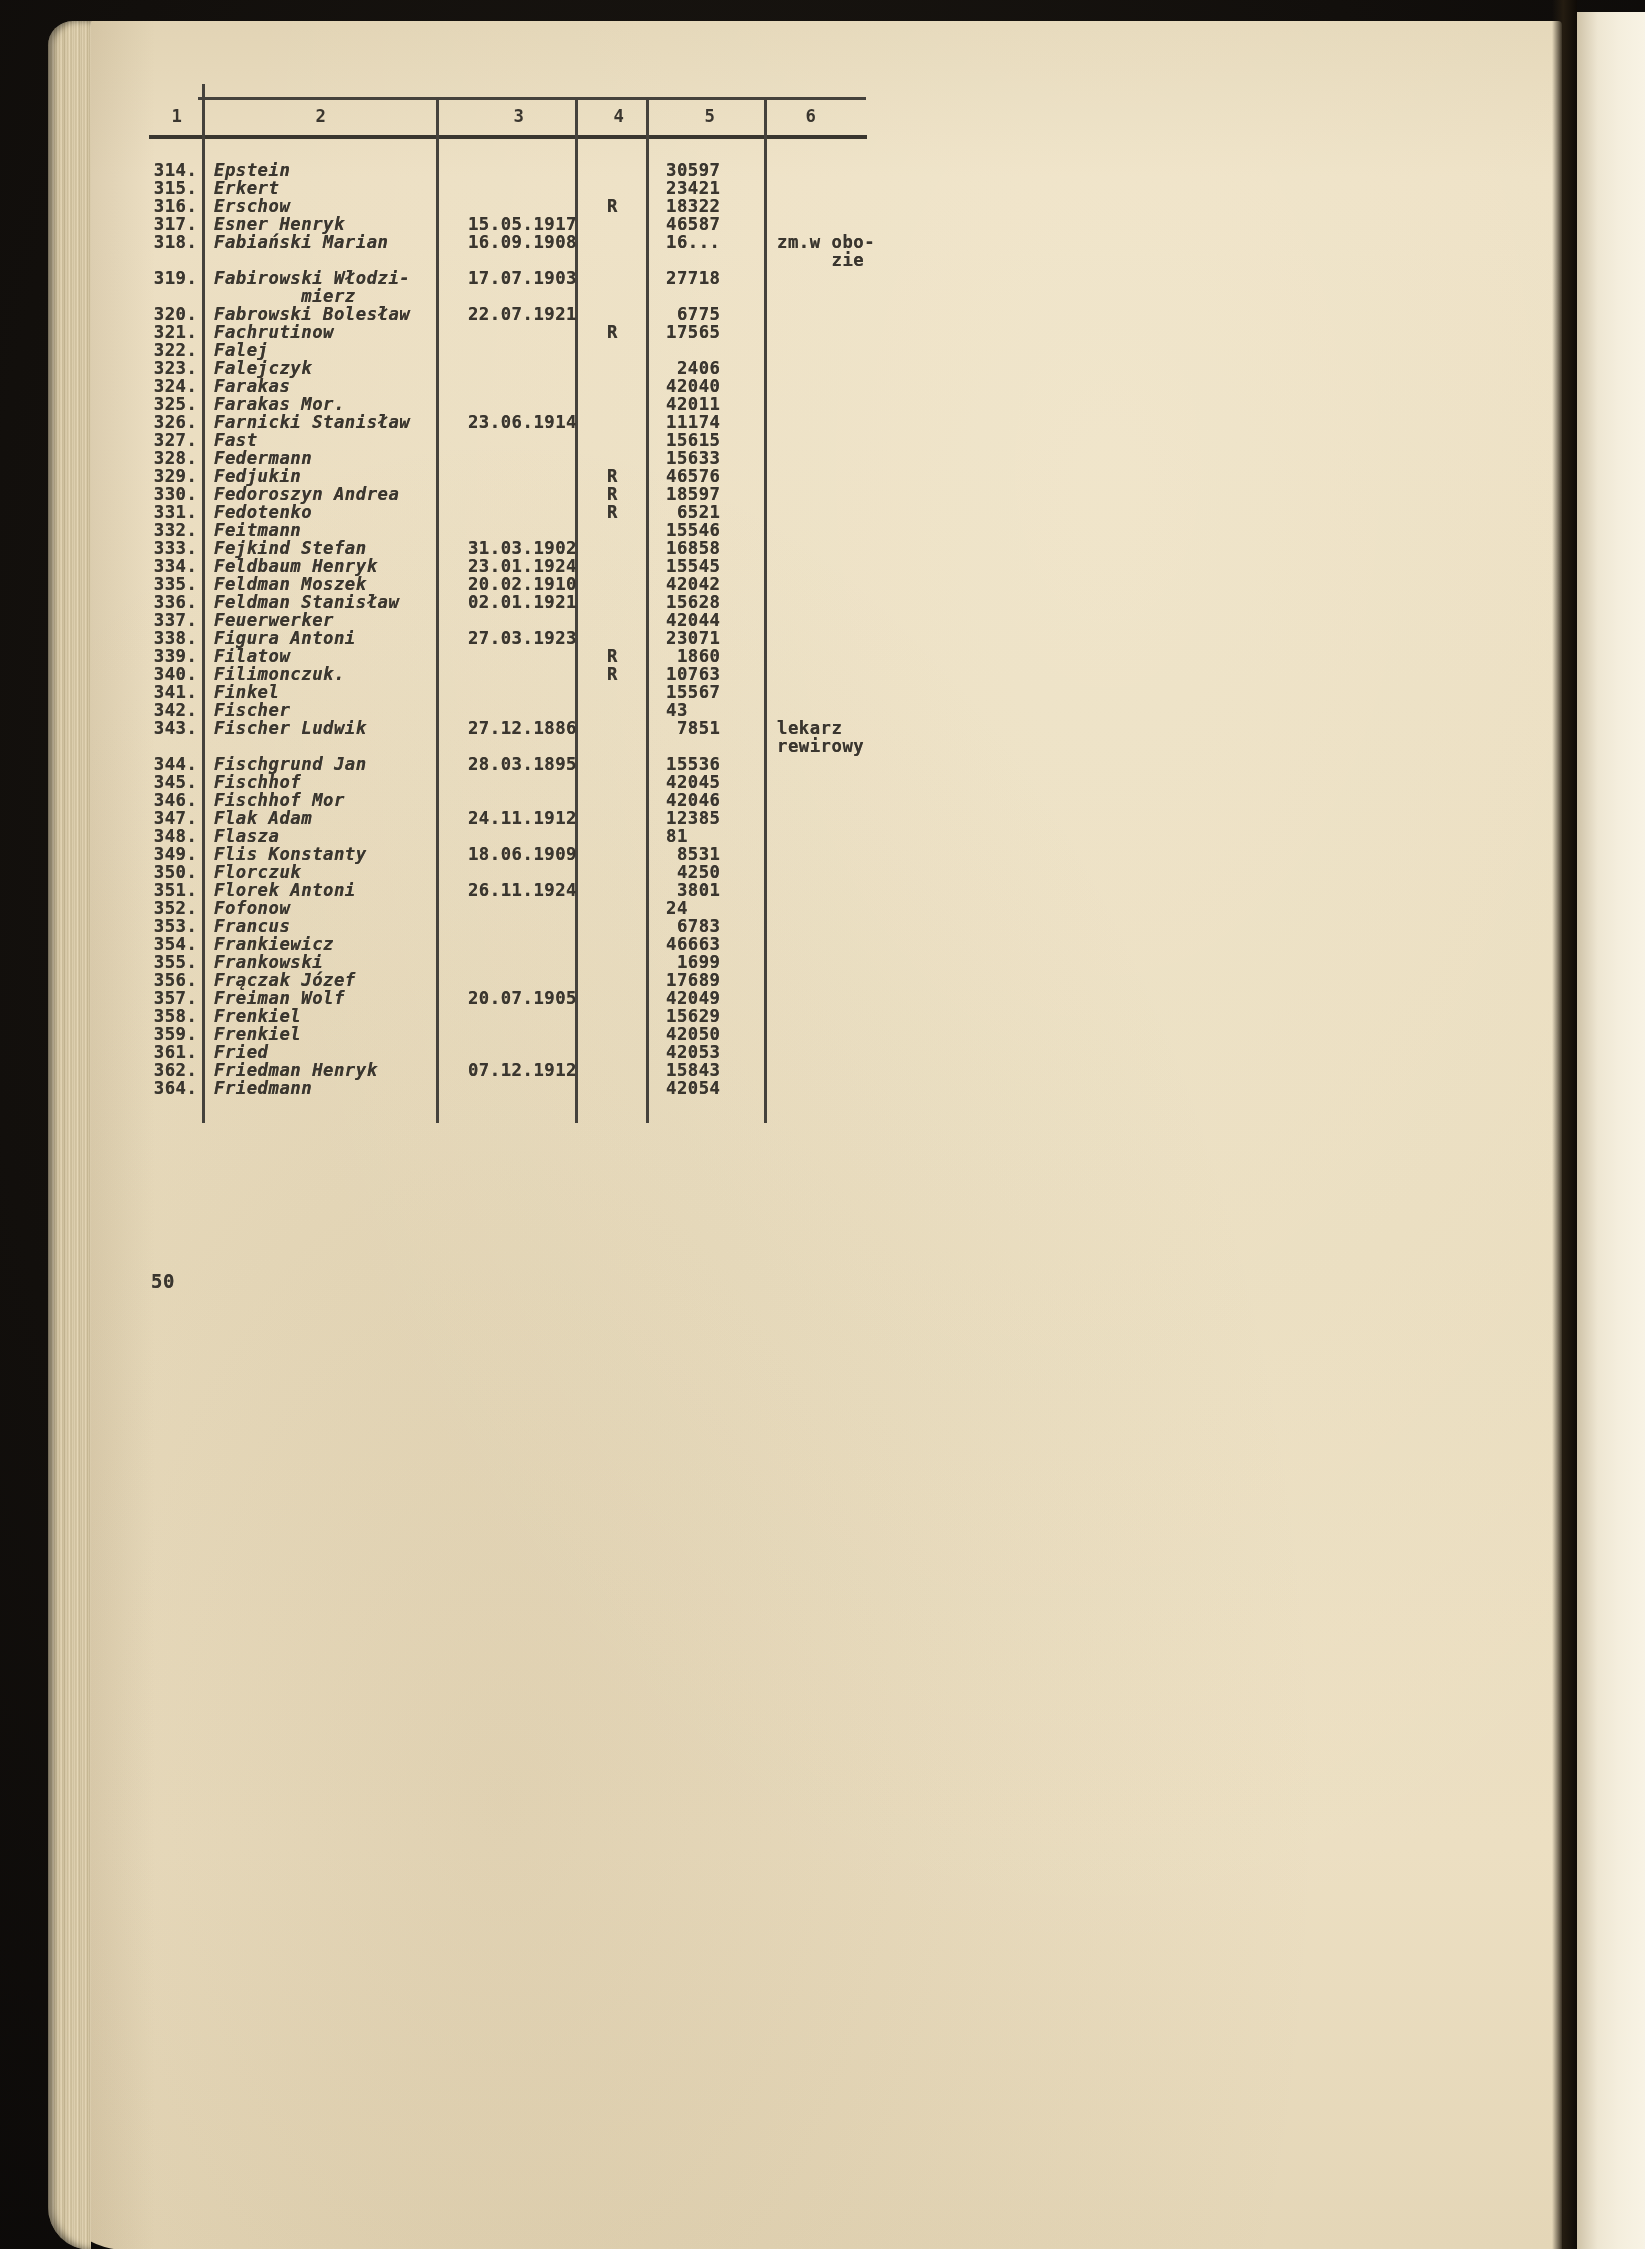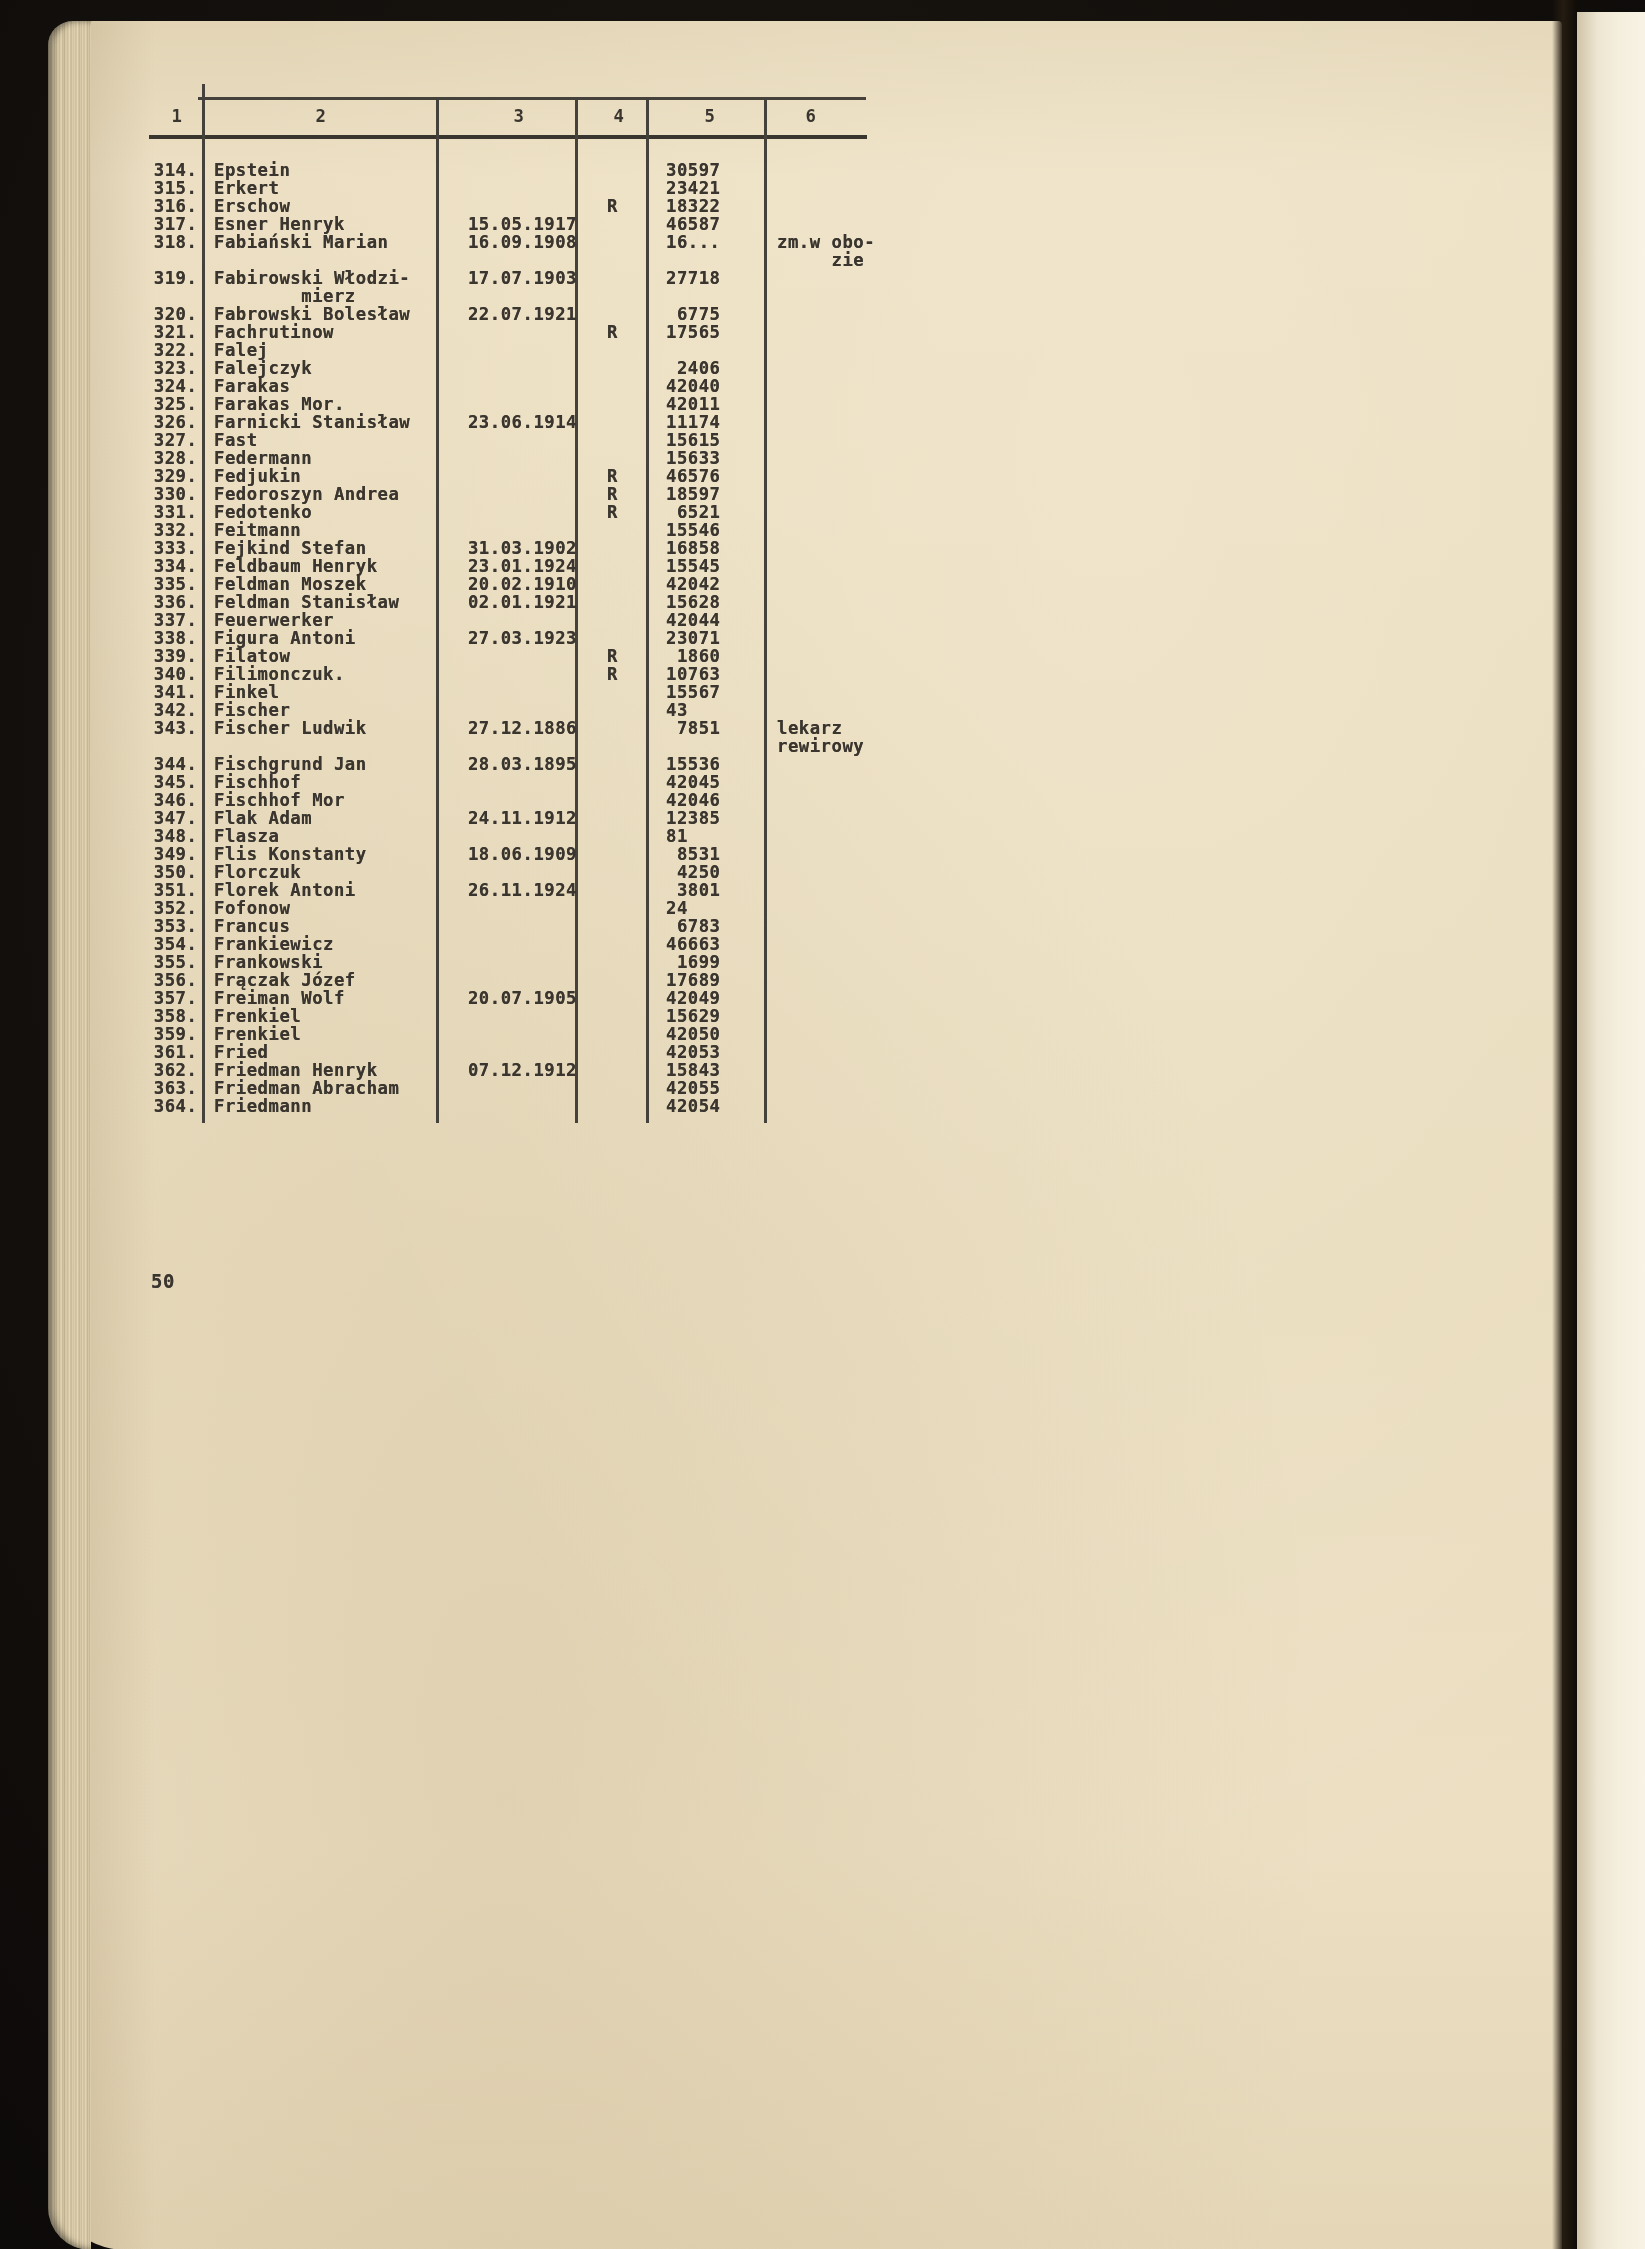--- a/index.html
+++ b/index.html
@@ -69,21 +69,21 @@
   .v4{left:495px;height:1026px;}
   .v5{left:613px;height:1026px;}
   .tbody{position:absolute;left:0;top:56px;width:831px;margin-top:8px;}
   .trow{display:grid;grid-template-columns:53px 234px 139px 71px 119px 216px;min-height:18px;}
   .cell{
     font-size:17.3px;line-height:18px;font-weight:bold;
     color:var(--ink);letter-spacing:0.5px;
     text-shadow:0 0 0.5px rgba(50,46,40,.75);
   }
   .cell-n{text-align:right;padding-right:6.6px;}
-  .cell-name{padding-left:10px;white-space:pre;}
+  .cell-name{padding-left:10px;white-space:pre;font-style:italic;}
   .cell-date{padding-left:8.2px;white-space:pre;text-align:right;}
   .cell-r{text-align:center;}
   .cell-num{padding-left:18px;white-space:pre;}
   .cell-note{padding-left:10px;white-space:pre;}
   .page-num{
     position:absolute;left:151px;top:1270px;
     font-size:19px;font-weight:bold;letter-spacing:0.5px;color:var(--ink);
     text-shadow:0 0 0.5px rgba(50,46,40,.75);
   }
 </style>
@@ -495,28 +495,20 @@
         </div>
         <div class="trow">
           <div class="cell cell-n">362.</div>
           <div class="cell cell-name">Friedman Henryk</div>
           <div class="cell cell-date">07.12.1912</div>
           <div class="cell cell-r"></div>
           <div class="cell cell-num">15843</div>
           <div class="cell cell-note"></div>
         </div>
         <div class="trow">
-          <div class="cell cell-n">363.</div>
-          <div class="cell cell-name">Friedman Abracham</div>
-          <div class="cell cell-date"></div>
-          <div class="cell cell-r"></div>
-          <div class="cell cell-num">42055</div>
-          <div class="cell cell-note"></div>
-        </div>
-        <div class="trow">
           <div class="cell cell-n">364.</div>
           <div class="cell cell-name">Friedmann</div>
           <div class="cell cell-date"></div>
           <div class="cell cell-r"></div>
           <div class="cell cell-num">42054</div>
           <div class="cell cell-note"></div>
         </div>
       </div>
   </div>
 

